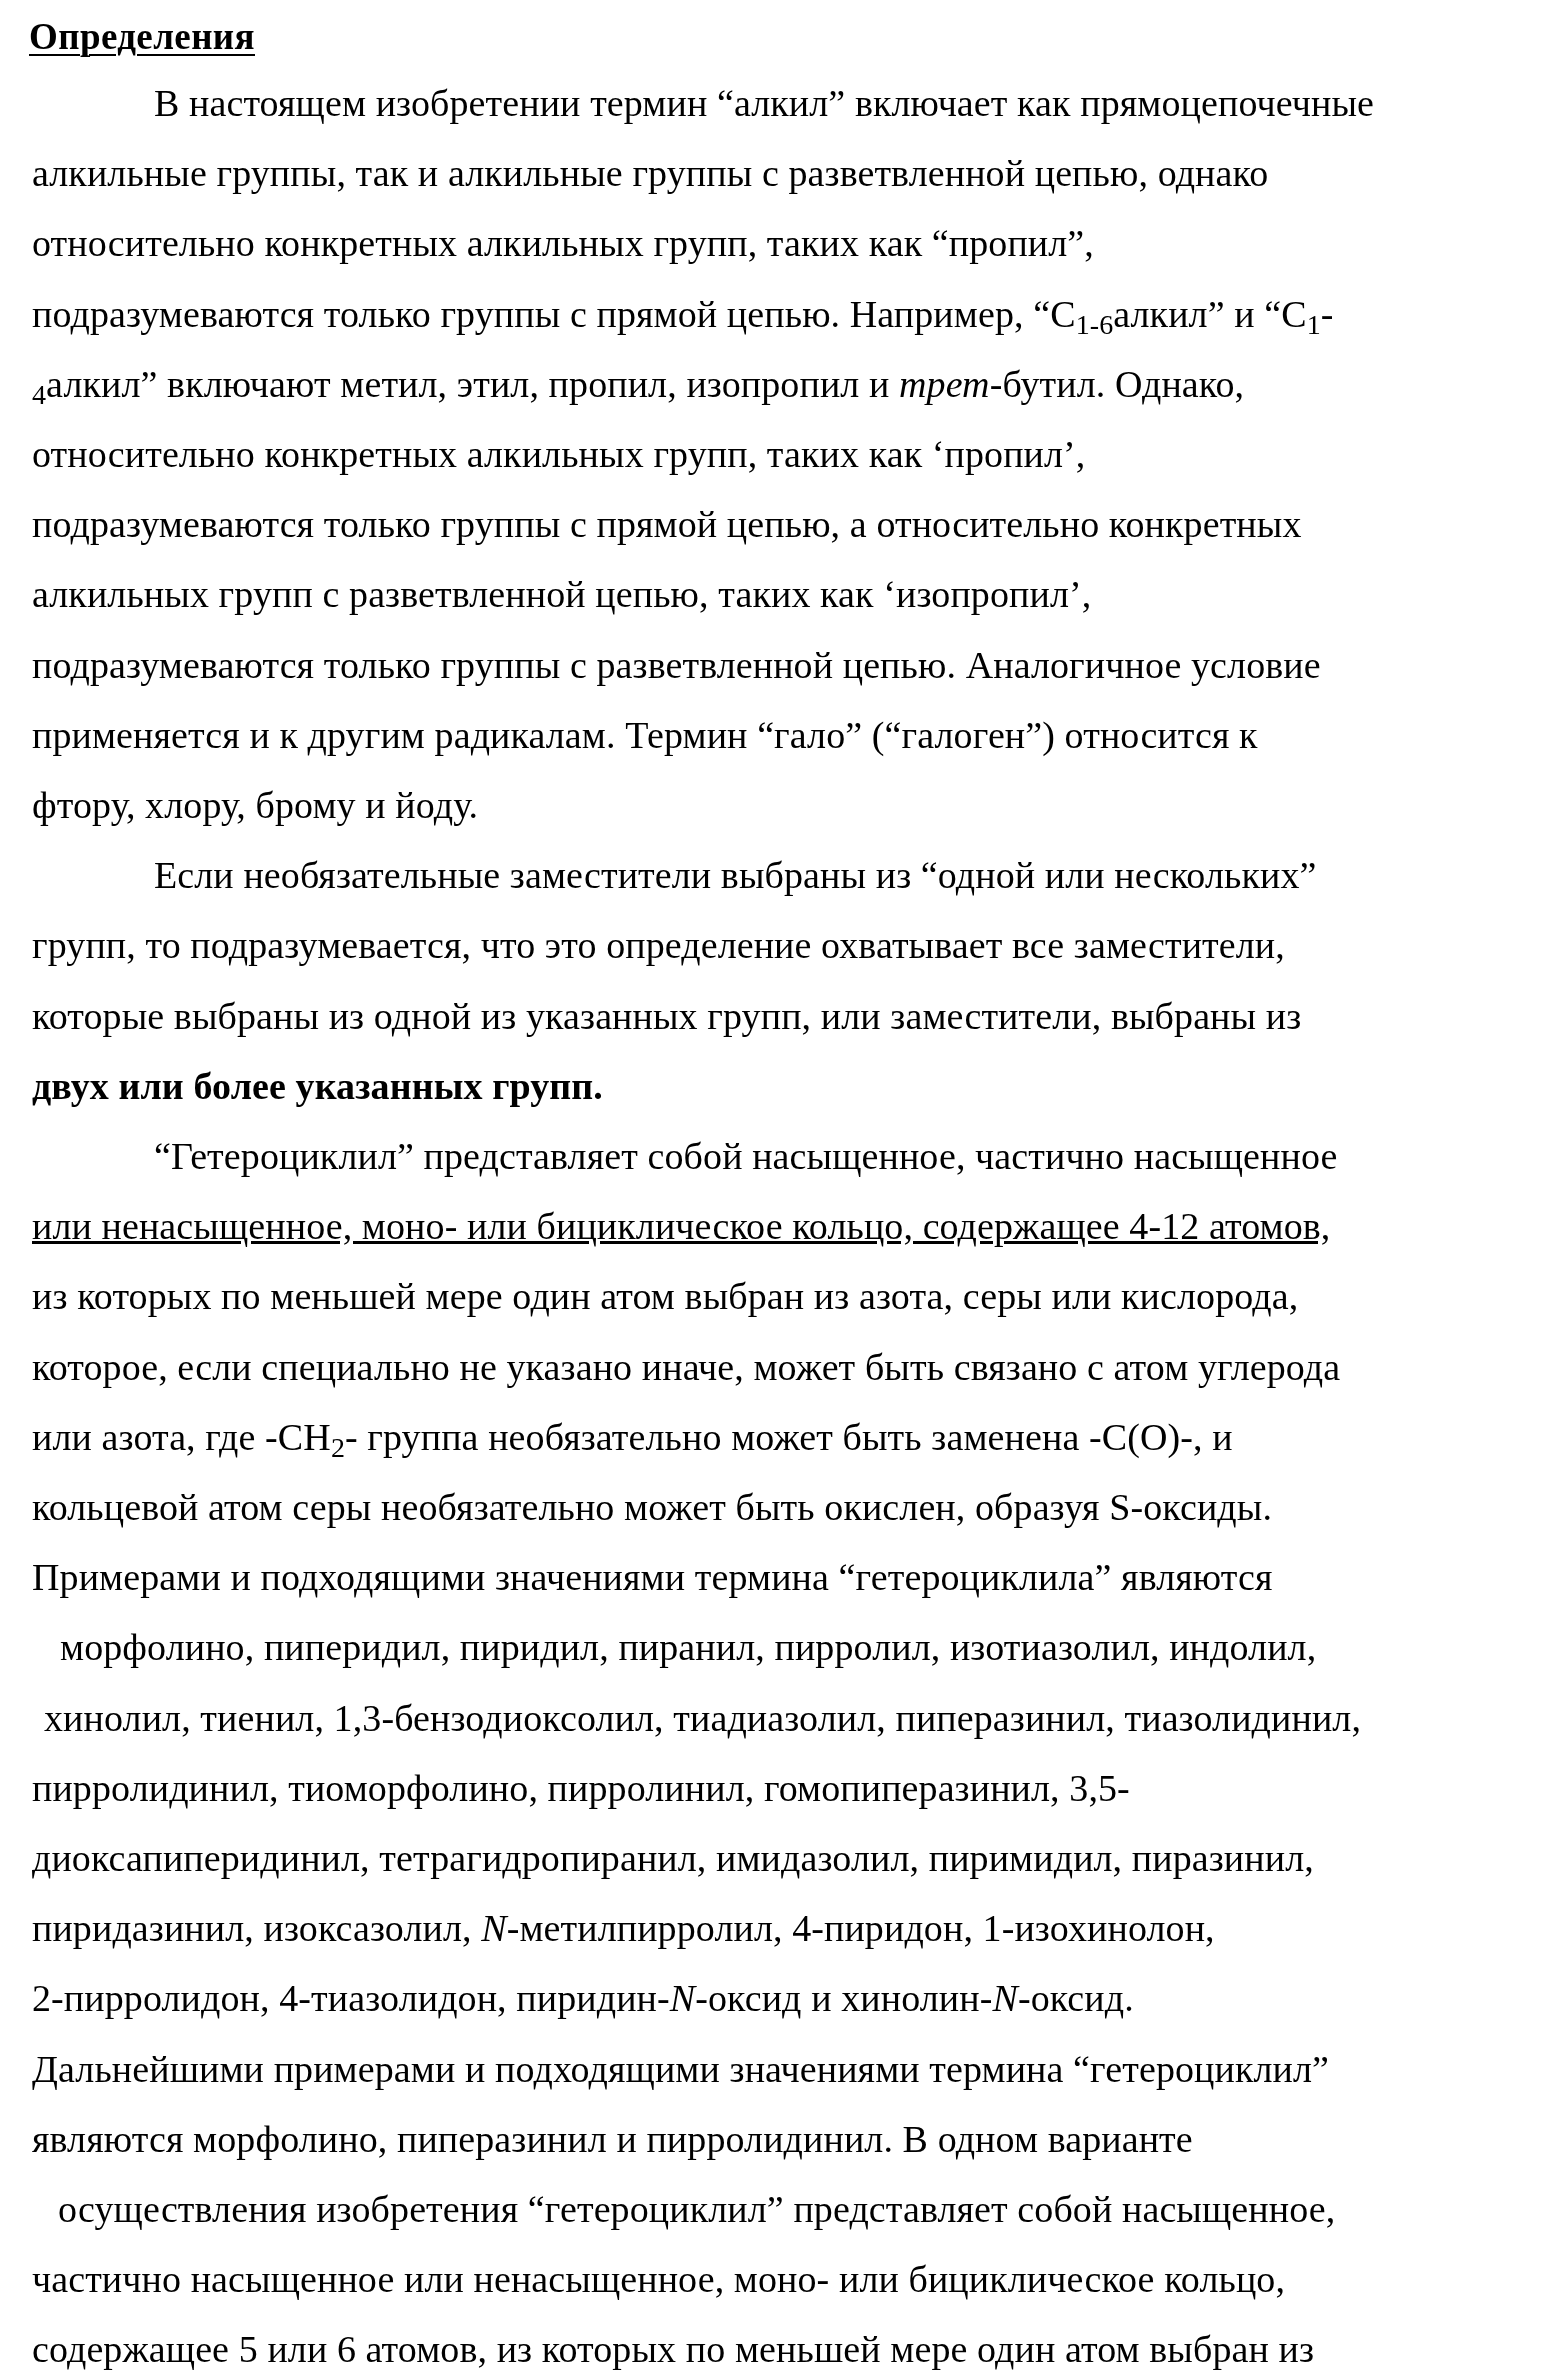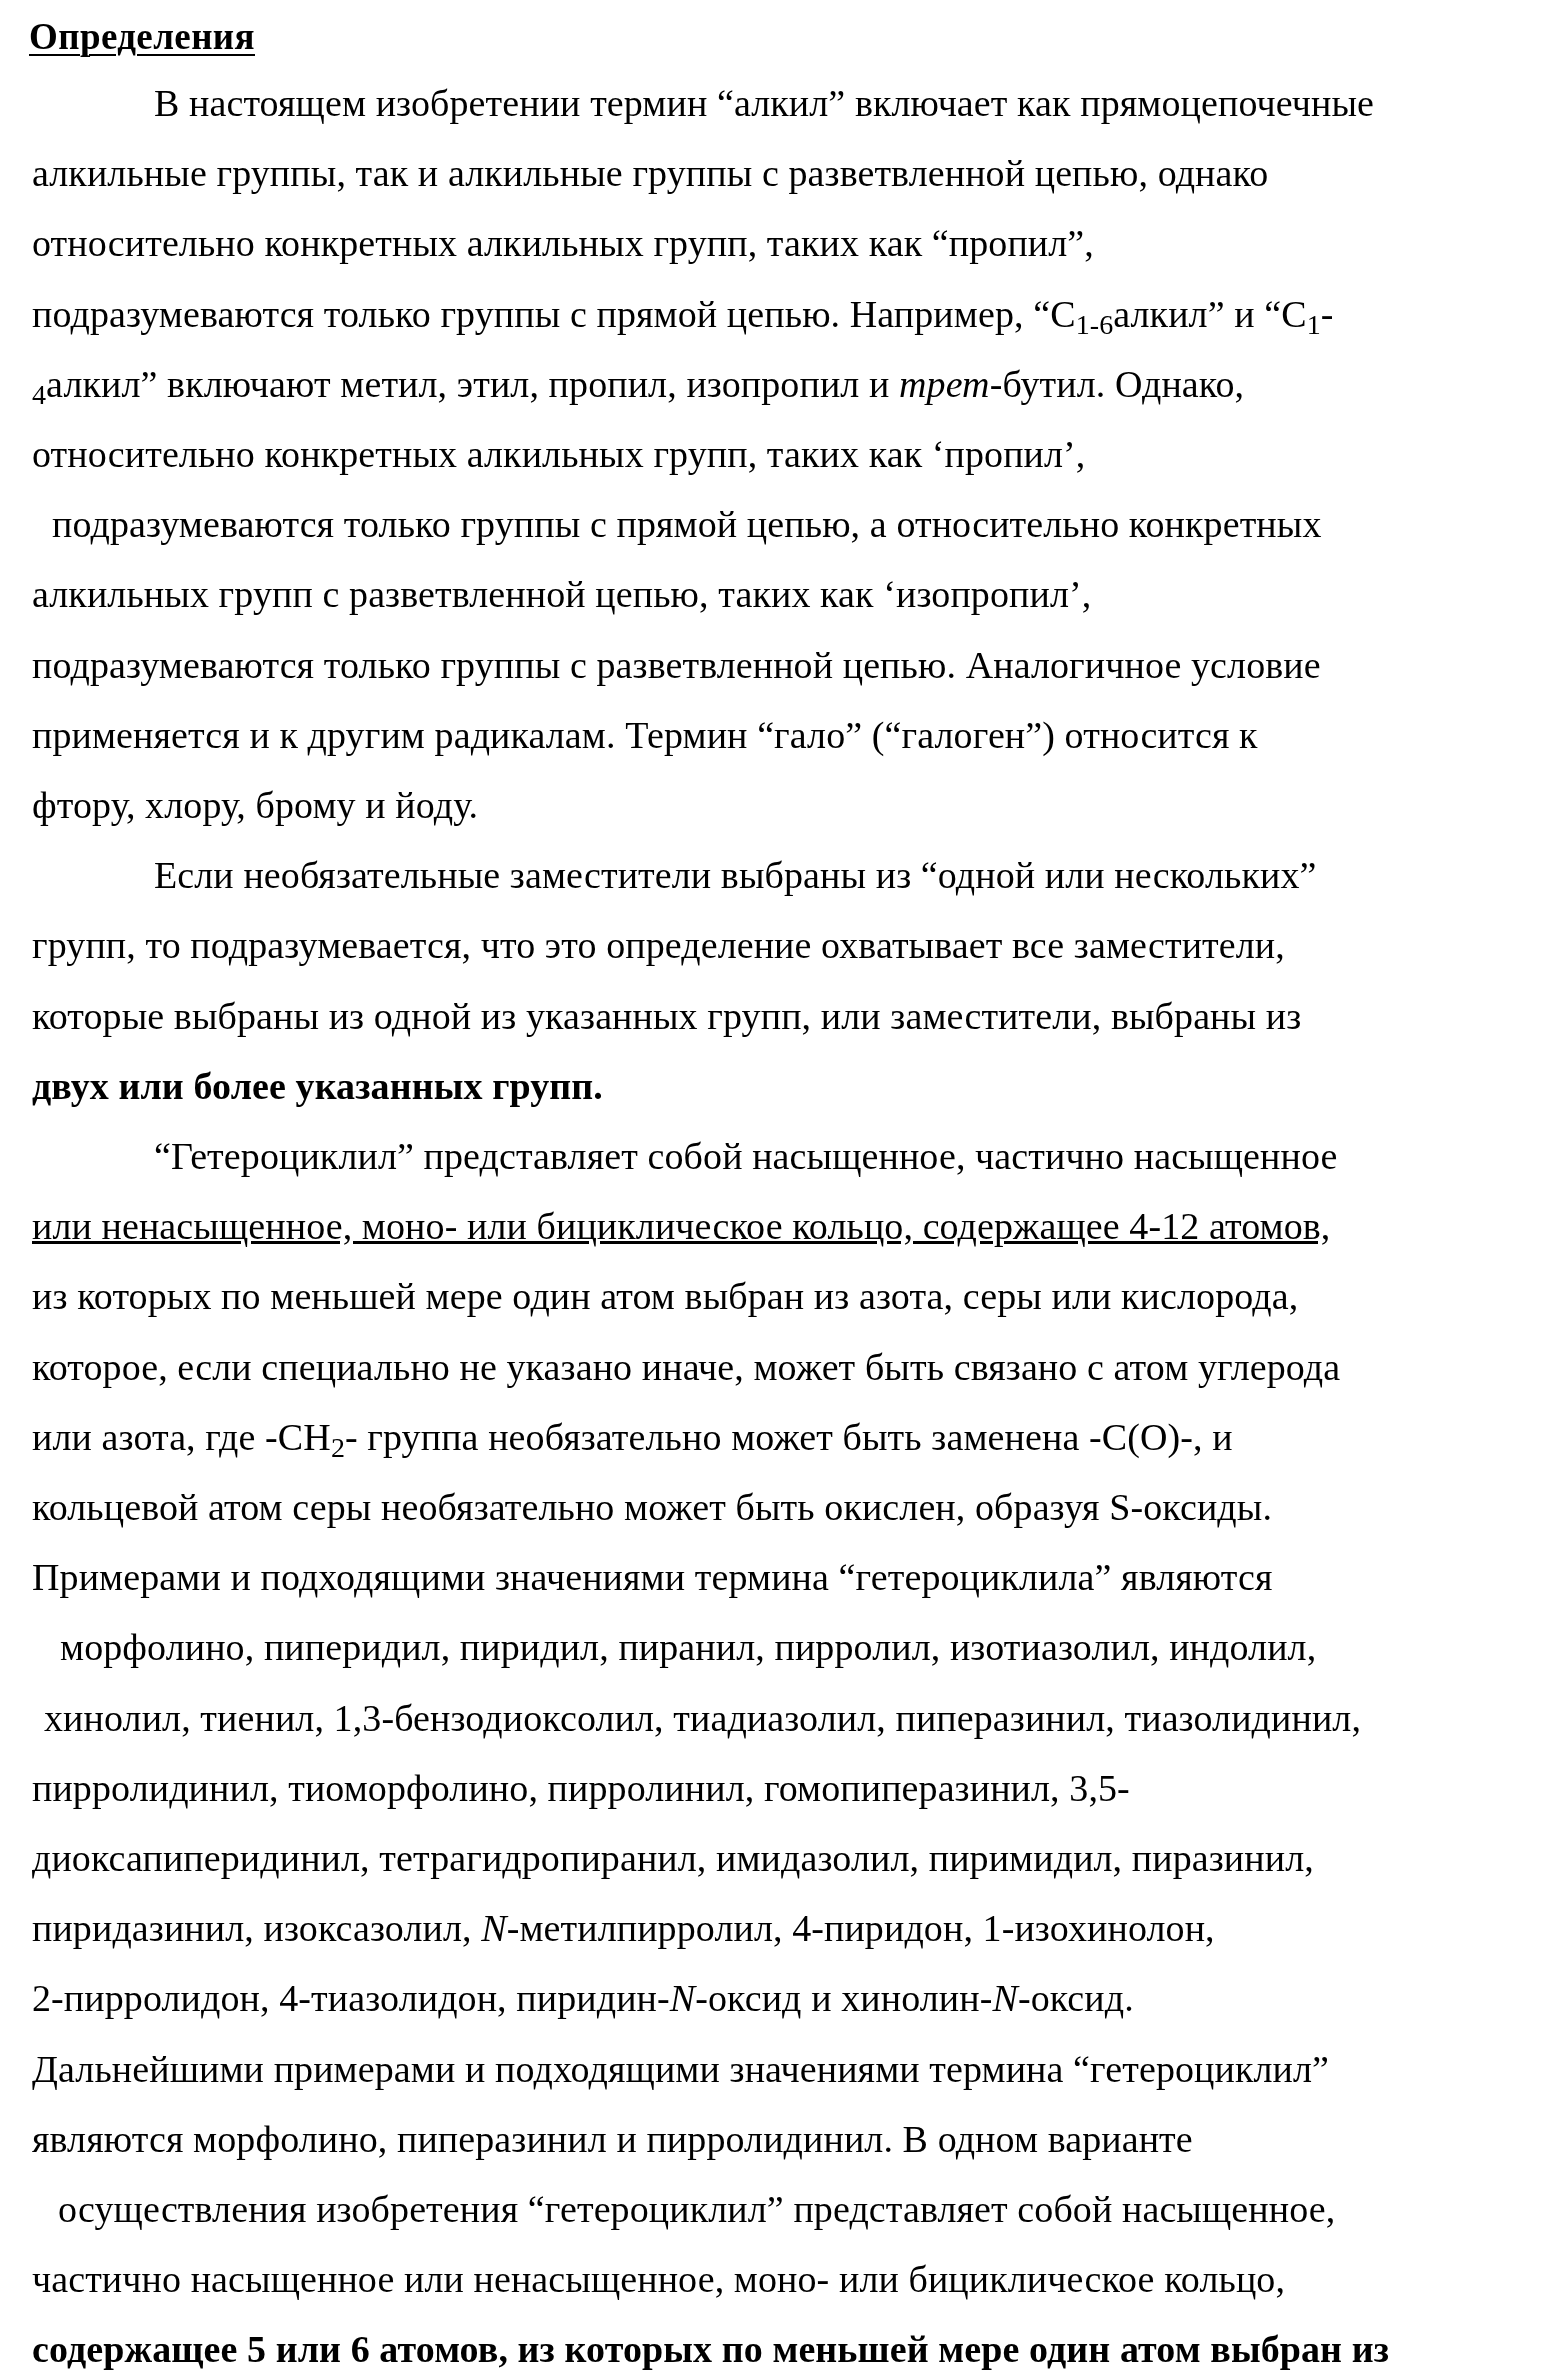--- a/index.html
+++ b/index.html
@@ -20,21 +20,21 @@
 
 <div class="page">
   <div class="heading">Определения</div>
   <div id="lines">
       <div class="line indent" style="top: 81px;"><span>В настоящем изобретении термин “алкил” включает как прямоцепочечные</span></div>
       <div class="line" style="top: 151px;"><span>алкильные группы, так и алкильные группы с разветвленной цепью, однако</span></div>
       <div class="line" style="top: 221px;"><span>относительно конкретных алкильных групп, таких как “пропил”,</span></div>
       <div class="line" style="top: 292px;"><span>подразумеваются только группы с прямой цепью. Например, “C</span><span class="sub">1-6</span><span>алкил” и “C</span><span class="sub">1</span><span>-</span></div>
       <div class="line" style="top: 362px;"><span class="sub">4</span><span>алкил” включают метил, этил, пропил, изопропил и </span><i>трет</i><span>-бутил. Однако,</span></div>
       <div class="line" style="top: 432px;"><span>относительно конкретных алкильных групп, таких как ‘пропил’,</span></div>
-      <div class="line" style="top: 502px; margin-left: 20px;"><span>подразумеваются только группы с прямой цепью, а относительно конкретных</span></div>
+      <div class="line" style="top: 502px;"><span>подразумеваются только группы с прямой цепью, а относительно конкретных</span></div>
       <div class="line" style="top: 572px;"><span>алкильных групп с разветвленной цепью, таких как ‘изопропил’,</span></div>
       <div class="line" style="top: 643px;"><span>подразумеваются только группы с разветвленной цепью. Аналогичное условие</span></div>
       <div class="line" style="top: 713px;"><span>применяется и к другим радикалам. Термин “гало” (“галоген”) относится к</span></div>
       <div class="line" style="top: 783px;"><span>фтору, хлору, брому и йоду.</span></div>
       <div class="line indent" style="top: 853px;"><span>Если необязательные заместители выбраны из “одной или нескольких”</span></div>
       <div class="line" style="top: 923px;"><span>групп, то подразумевается, что это определение охватывает все заместители,</span></div>
       <div class="line" style="top: 994px;"><span>которые выбраны из одной из указанных групп, или заместители, выбраны из</span></div>
       <div class="line" style="top: 1064px; font-weight: bold;"><span>двух или более указанных групп.</span></div>
       <div class="line indent" style="top: 1134px;"><span>“Гетероциклил” представляет собой насыщенное, частично насыщенное</span></div>
       <div class="line" style="top: 1204px; text-decoration: underline;"><span>или ненасыщенное, моно- или бициклическое кольцо, содержащее 4-12 атомов,</span></div>
@@ -46,16 +46,16 @@
       <div class="line" style="top: 1625px; margin-left: 28px;"><span>морфолино, пиперидил, пиридил, пиранил, пирролил, изотиазолил, индолил,</span></div>
       <div class="line" style="top: 1696px; margin-left: 12px;"><span>хинолил, тиенил, 1,3-бензодиоксолил, тиадиазолил, пиперазинил, тиазолидинил,</span></div>
       <div class="line" style="top: 1766px;"><span>пирролидинил, тиоморфолино, пирролинил, гомопиперазинил, 3,5-</span></div>
       <div class="line" style="top: 1836px;"><span>диоксапиперидинил, тетрагидропиранил, имидазолил, пиримидил, пиразинил,</span></div>
       <div class="line" style="top: 1906px;"><span>пиридазинил, изоксазолил, </span><i>N</i><span>-метилпирролил, 4-пиридон, 1-изохинолон,</span></div>
       <div class="line" style="top: 1976px;"><span>2-пирролидон, 4-тиазолидон, пиридин-</span><i>N</i><span>-оксид и хинолин-</span><i>N</i><span>-оксид.</span></div>
       <div class="line" style="top: 2047px;"><span>Дальнейшими примерами и подходящими значениями термина “гетероциклил”</span></div>
       <div class="line" style="top: 2117px;"><span>являются морфолино, пиперазинил и пирролидинил. В одном варианте</span></div>
       <div class="line" style="top: 2187px; margin-left: 26px;"><span>осуществления изобретения “гетероциклил” представляет собой насыщенное,</span></div>
       <div class="line" style="top: 2257px;"><span>частично насыщенное или ненасыщенное, моно- или бициклическое кольцо,</span></div>
-      <div class="line" style="top: 2327px; font-weight: bold;"><span>содержащее 5 или 6 атомов, из которых по меньшей мере один атом выбран из</span></div>
+      <div class="line" style="top: 2327px;"><span>содержащее 5 или 6 атомов, из которых по меньшей мере один атом выбран из</span></div>
     </div>
 </div>
 
 
 </body></html>

